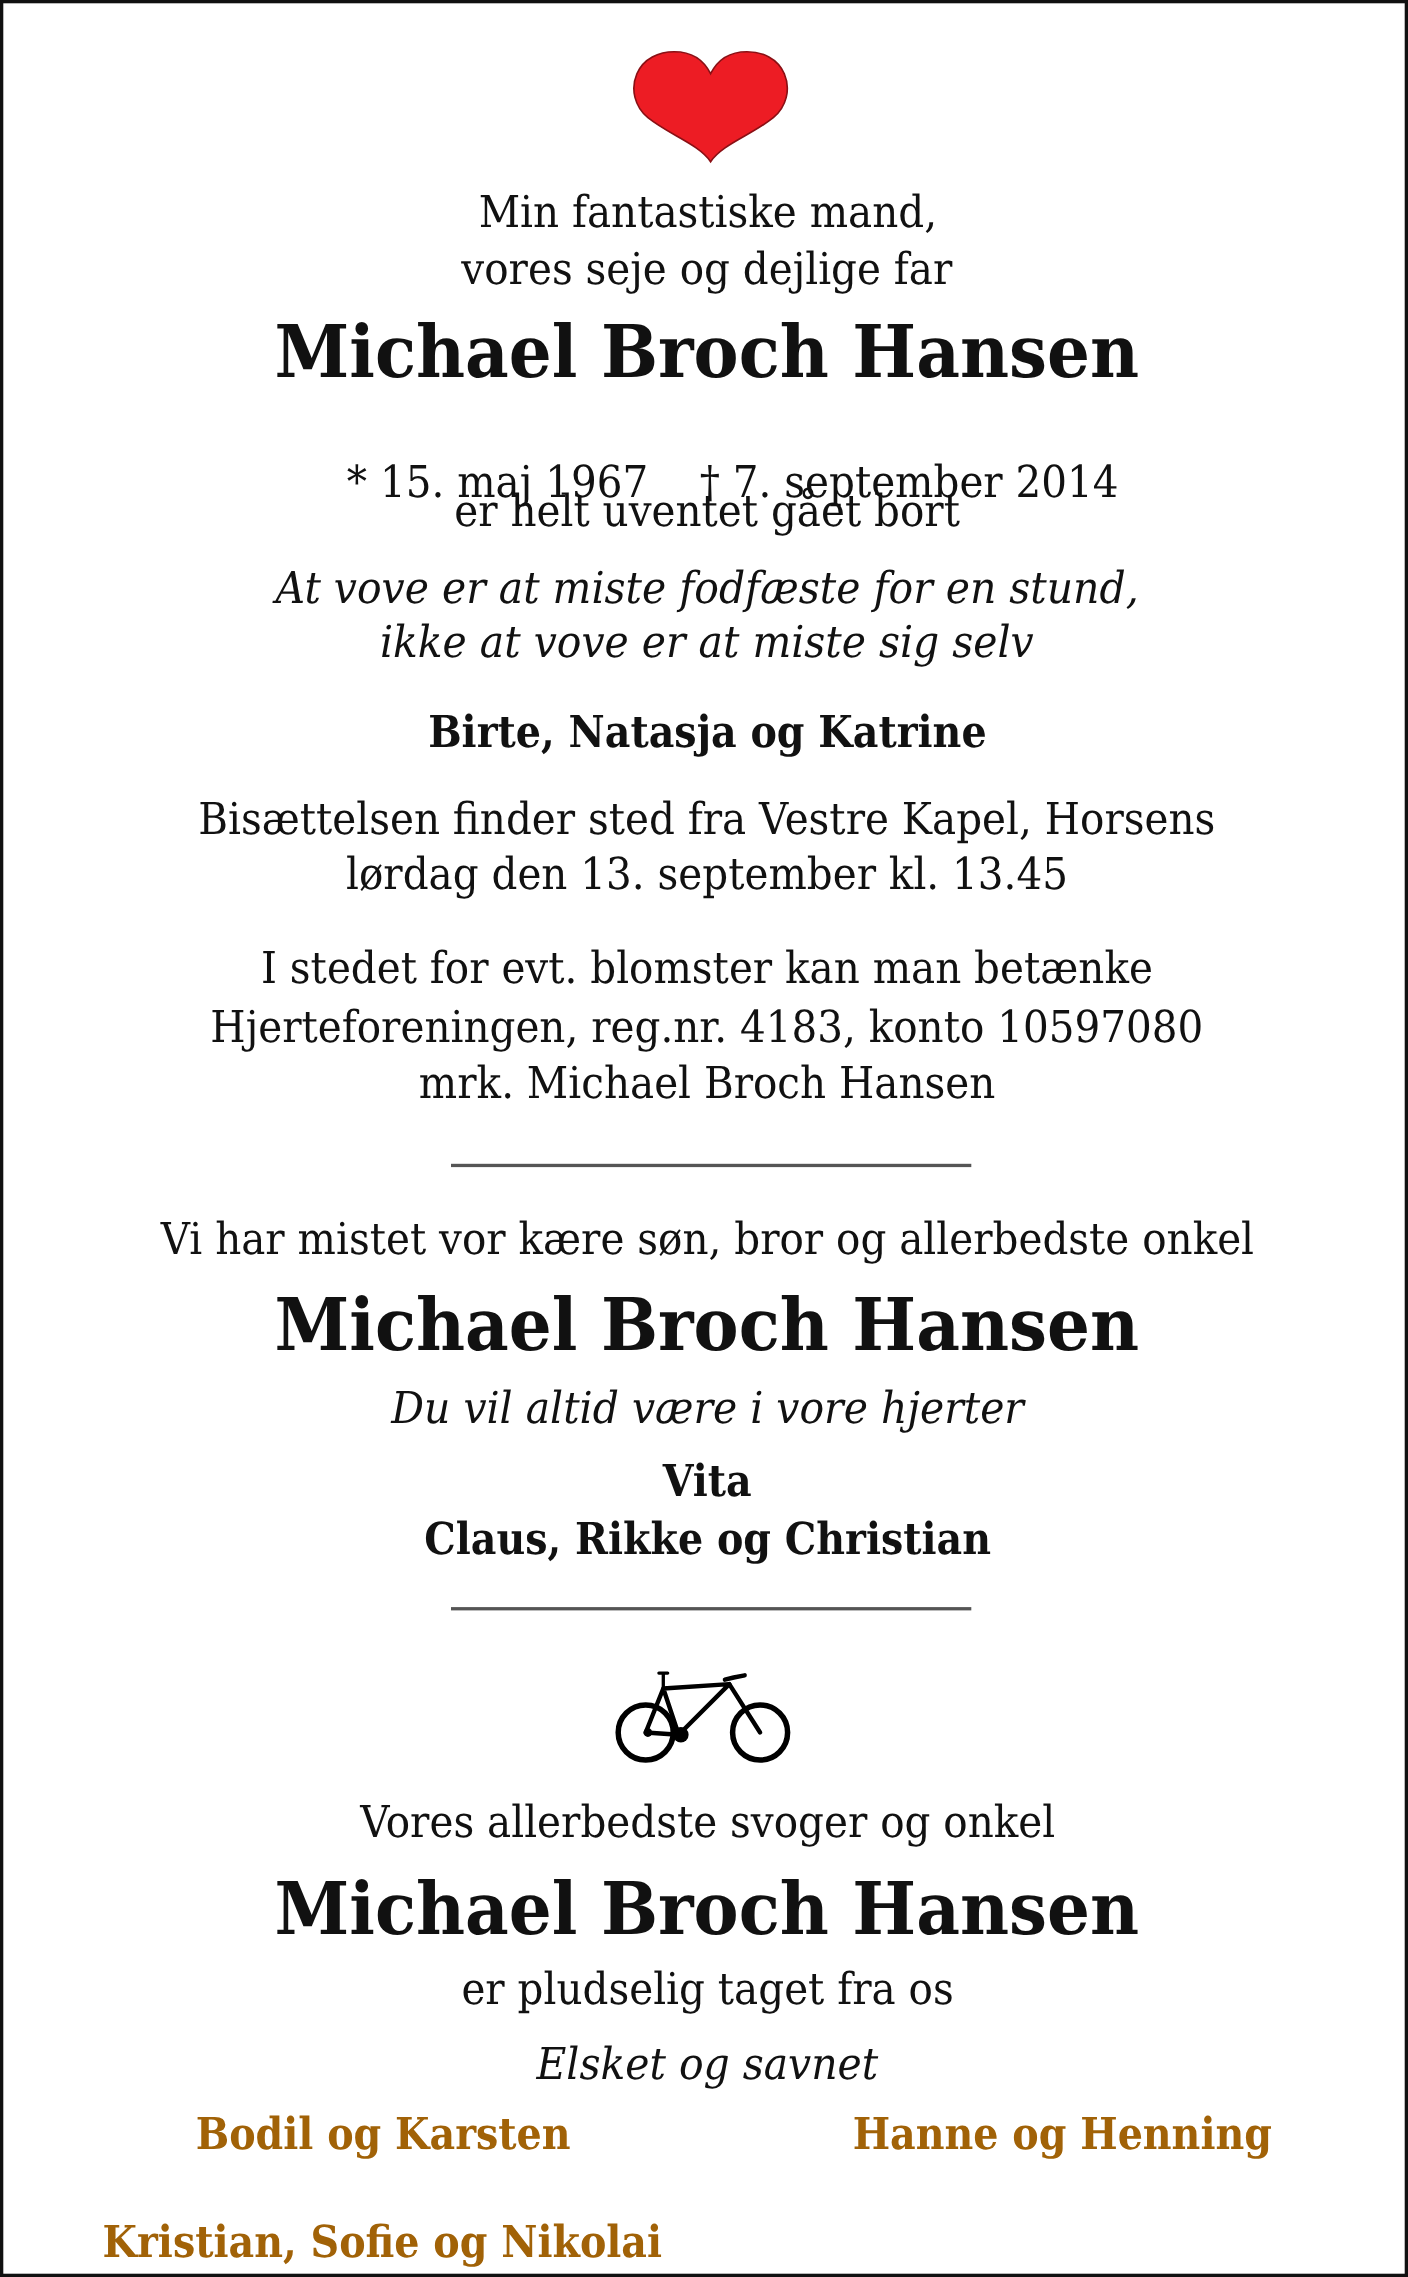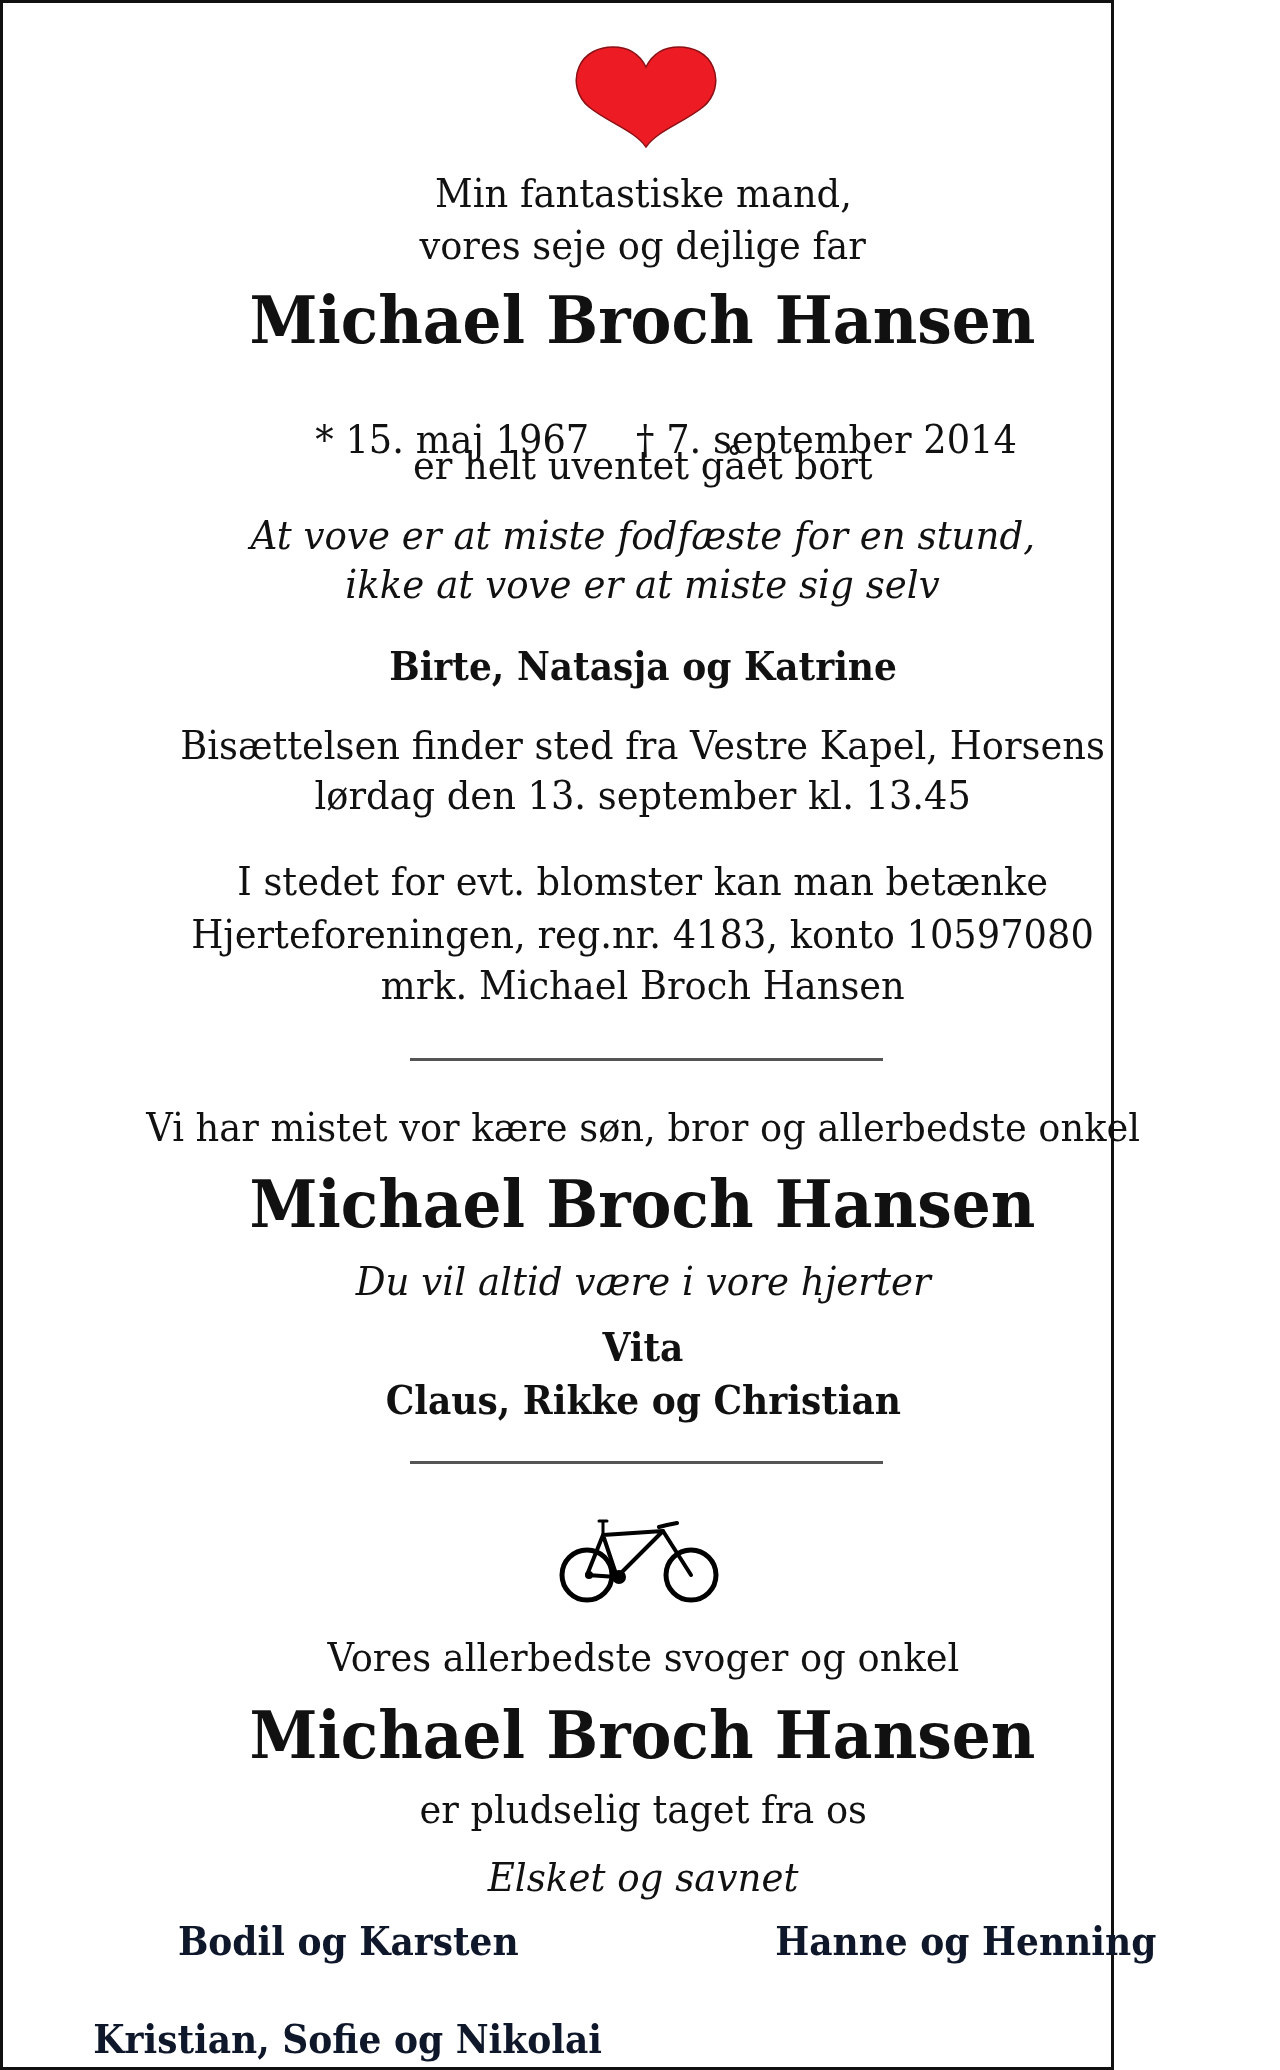--- a/index.html
+++ b/index.html
@@ -1,18 +1,18 @@
 <!DOCTYPE html>
 <html><head>
 <meta charset="utf-8">
 <style>
   html, body { margin:0; padding:0; background:#ffffff; }
   body { width:1280px; height:2070px; position:relative; overflow:hidden; }
   .frame {
-    position:absolute; left:0; top:0; width:1114px; height:2070px;
+    position:absolute; left:0; top:0; width:1280px; height:2070px;
     box-sizing:border-box; border:3px solid #111111; background:#ffffff;
   }
   .ln {
     position:absolute; left:0; width:1280px; text-align:center;
     font-family:"DejaVu Serif", "Liberation Serif", serif;
     color:#111111; white-space:nowrap; line-height:1;
   }
   .ln > span { display:inline-block; transform-origin:center center; }
   .body-txt { font-size:40px; }
   .body-txt > span { transform:scaleX(0.92); }
@@ -21,21 +21,21 @@
   .bold { font-weight:bold; font-size:40px; }
   .bold > span { transform:scaleX(0.9); }
   .heading { font-weight:bold; font-size:66px; }
   .heading > span { transform:scaleX(0.93); }
   .divider {
     position:absolute; height:3px; background:#555555;
   }
   .col {
     position:absolute; width:620px; text-align:center;
     font-family:"DejaVu Serif", "Liberation Serif", serif;
-    font-weight:bold; font-size:40px; color:#0f172a; white-space:nowrap; line-height:1;
+    font-weight:bold; font-size:40px; color:#a16207; white-space:nowrap; line-height:1;
   }
   .col > span { display:inline-block; transform:scaleX(0.9); }
   .icon { position:absolute; }
 </style>
 </head>
 <body>
 
 <div class="frame">
 
   <svg class="icon" style="left:572px; top:42px;" width="142" height="104" viewBox="0 0 142 104">

